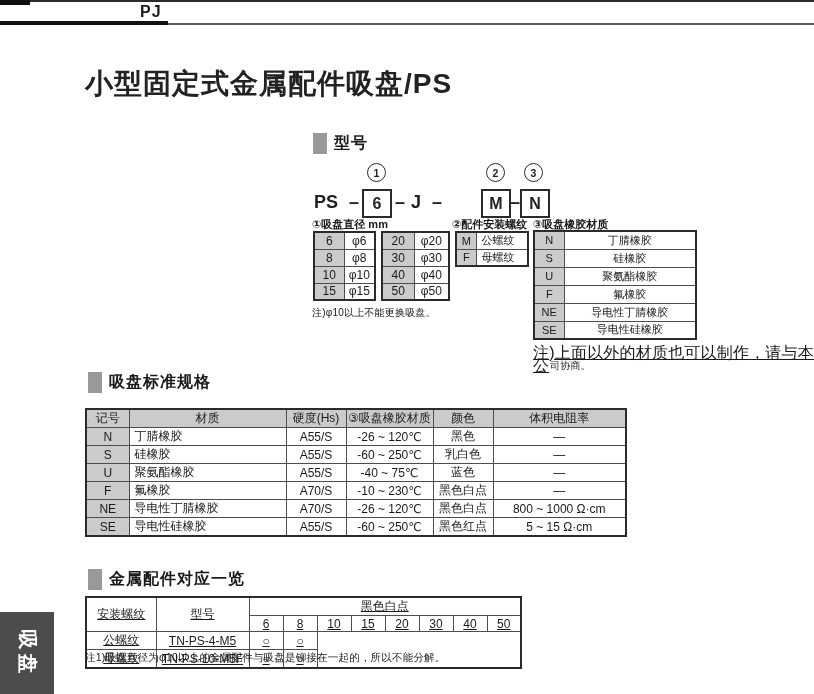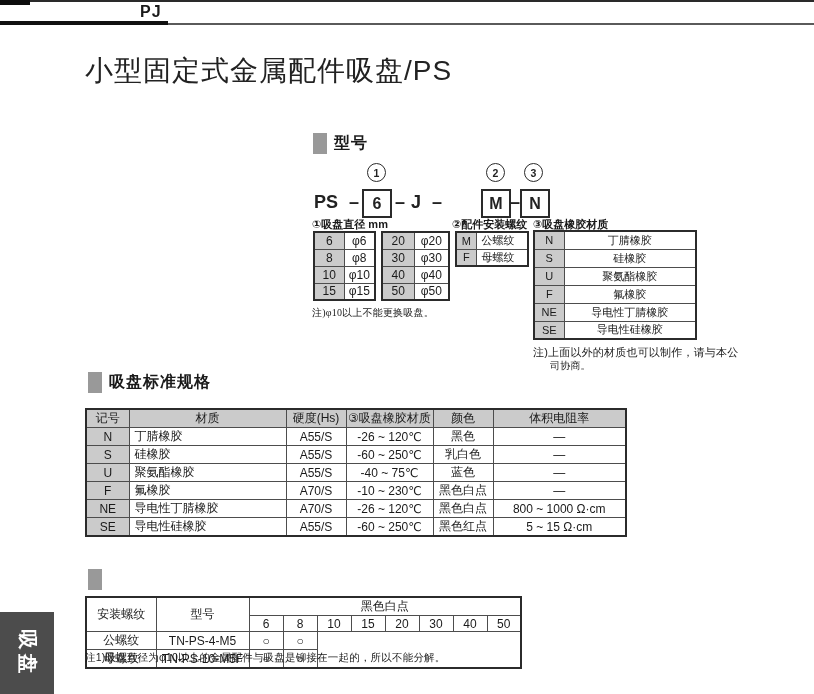--- a/index.html
+++ b/index.html
@@ -9,21 +9,21 @@
   }
   .abs{position:absolute;}
 
   
   .topline{left:0;top:0;width:814px;height:2px;background:#2a2a2a;}
   .topnotch{left:0;top:0;width:30px;height:5px;background:#0d0d0d;}
   .pj{left:140px;top:3px;font-size:16px;font-weight:bold;letter-spacing:1px;color:#1a1a1a;}
   .rule-thick{left:0;top:21px;width:168px;height:4px;background:#111;}
   .rule-thin{left:168px;top:23px;width:646px;height:2px;background:#5a5a5a;}
 
-  .title{left:85px;top:52px;font-size:28px;font-weight:normal;letter-spacing:1px;color:#222;}
+  .title{left:85px;top:65px;font-size:28px;font-weight:bold;letter-spacing:1px;color:#222;}
 
   
   .sec{display:flex;align-items:center;}
   .sec .marker{width:14px;height:21px;background:#999999;margin-right:7px;}
   .sec h2{margin:0;font-size:16px;font-weight:bold;letter-spacing:1px;color:#1a1a1a;}
 
   
   .mtext{font-size:18px;font-weight:600;color:#222;}
   .mbox{
     display:flex;align-items:center;justify-content:center;
@@ -136,21 +136,21 @@
           <td class="sh">40</td>
           <td>φ40</td>
         </tr>
     <tr style="height:17px">
           <td class="sh">50</td>
           <td>φ50</td>
         </tr>
   </tbody>
     </table>
 
-  <div class="abs note" style="left:312px;top:306px;font-size:10px;font-family:Liberation Serif, serif;">注)φ10以上不能更换吸盘。</div>
+  <div class="abs note" style="left:312px;top:306px;font-size:10px;">注)φ10以上不能更换吸盘。</div>
 
   <table class="abs t" style="left:455px;top:231px;">
     <colgroup>
         <col style="width:20px">
         <col style="width:52px">
       </colgroup>
     <tbody>
         <tr style="height:17px">
           <td class="sh small">M</td>
           <td class="left small">公螺纹</td>
@@ -188,21 +188,21 @@
           <td class="sh small">NE</td>
           <td class="small">导电性丁腈橡胶</td>
         </tr>
     <tr style="height:18px">
           <td class="sh small">SE</td>
           <td class="small">导电性硅橡胶</td>
         </tr>
   </tbody>
     </table>
 
-  <div class="abs note" style="left:533px;top:346px;font-size:11px;line-height:13px;">注)上面以外的材质也可以制作，请与本公</div>
+  <div class="abs note" style="left:533px;top:346px;font-size:16px;line-height:13px;text-decoration:underline;">注)上面以外的材质也可以制作，请与本公</div>
   <div class="abs note" style="left:550px;top:359px;font-size:10px;line-height:13px;">司协商。</div>
 
   <div class="abs sec" style="left:88px;top:372px;">
     <div class="marker"></div>
     <h2>吸盘标准规格</h2>
   </div>
 
   <table class="abs t" style="left:85px;top:408px;">
     <colgroup>
       <col style="width:43px">
@@ -268,23 +268,24 @@
       <td>-60 ~ 250℃</td>
       <td>黑色红点</td>
       <td>5 ~ 15 Ω·cm</td>
     </tr>
   </tbody>
     </table>
 
 
   <div class="abs sec" style="left:88px;top:569px;">
     <div class="marker"></div>
+    <h2>金属配件对应一览</h2>
   </div>
 
-  <table class="abs t" style="left:85px;top:596px;">
+  <table class="abs t" style="left:85px;top:596px;text-decoration:underline;">
     <colgroup>
       <col style="width:70px">
         <col style="width:93px">
       <col style="width:34px">
         <col style="width:34px">
         <col style="width:34px">
         <col style="width:34px">
       <col style="width:34px">
         <col style="width:34px">
         <col style="width:34px">

